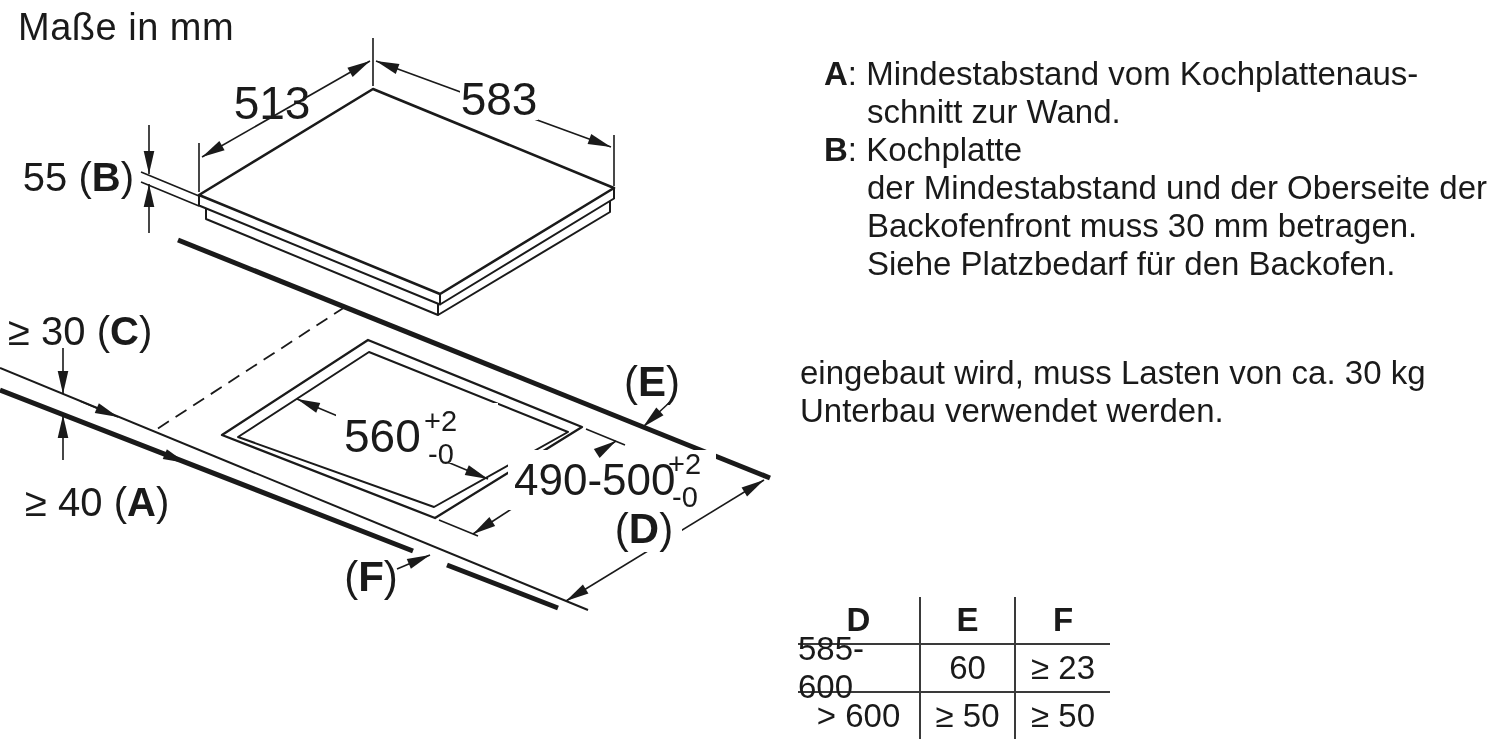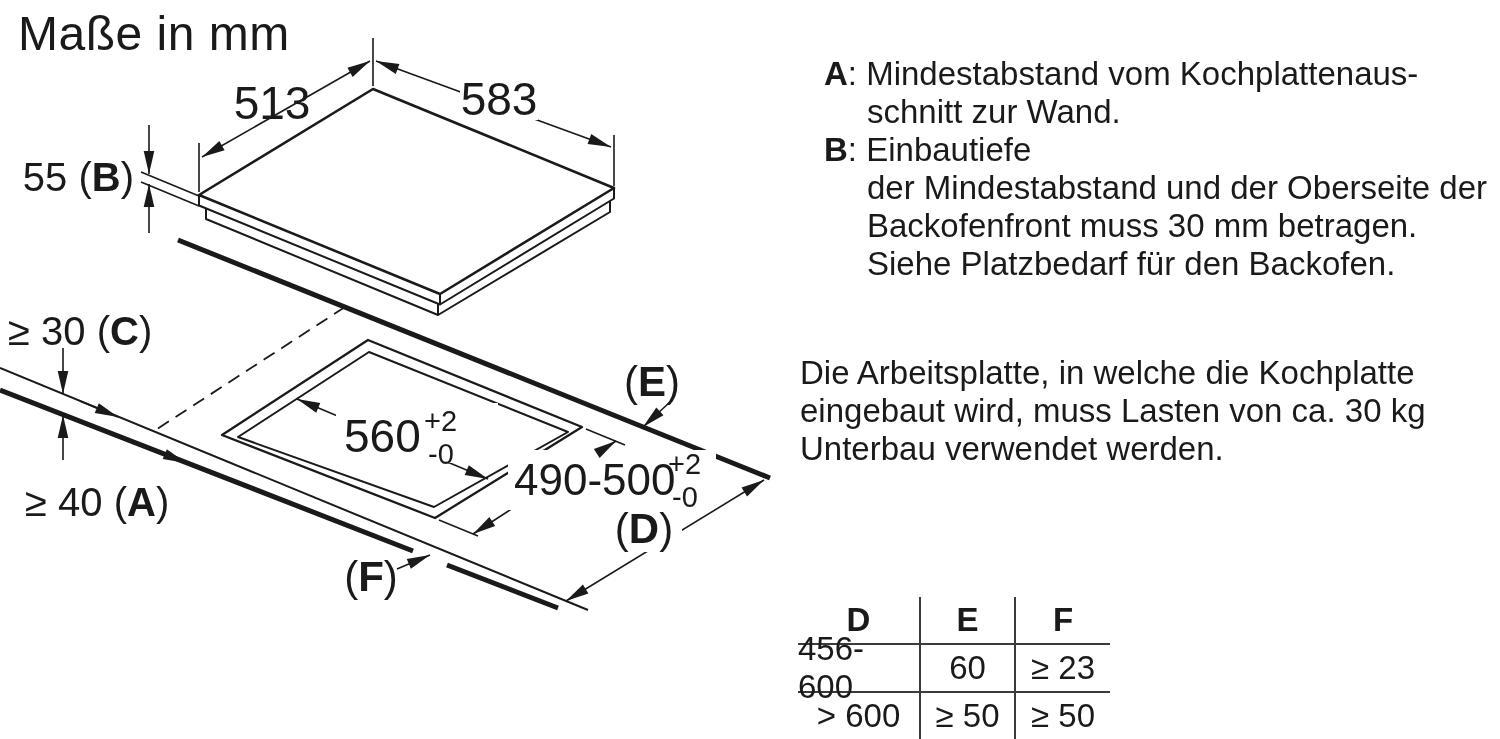--- a/index.html
+++ b/index.html
@@ -1,20 +1,20 @@
 <!DOCTYPE html>
 <html><head>
 <meta charset="utf-8">
 <style>
   html,body{margin:0;padding:0;background:#ffffff;}
   .page{
     position:relative;width:1500px;height:739px;background:#ffffff;overflow:hidden;
     font-family:"Liberation Sans", sans-serif;color:#1a1a1a;
   }
-  .title{position:absolute;left:18px;top:6px;font-size:48px;letter-spacing:0.5px;}
+  .title{position:absolute;left:18px;top:6px;font-size:38px;letter-spacing:0.5px;}
   svg{position:absolute;left:0;top:0;}
   svg text{font-family:"Liberation Sans", sans-serif;fill:#1a1a1a;}
   .dimnum{font-size:46px;}
   .dimnum44{font-size:44px;}
   .dimlab{font-size:40px;}
   .ptrlab{font-size:42px;}
   .bold{font-weight:bold;}
   .tol{font-size:29px;}
   
   .legend{position:absolute;left:800px;top:55px;width:700px;font-size:33px;line-height:38px;margin-left:24px;}
@@ -119,41 +119,40 @@
 
     <text class="ptrlab" x="371" y="591" text-anchor="middle"><tspan>(</tspan><tspan class="bold">F</tspan><tspan>)</tspan></text>
   </svg>
 
   <div class="legend">
     <div class="item">
       <div class="l1"><span class="letter">A</span><span class="sep">: </span><span>Mindestabstand vom Kochplattenaus-</span></div>
       <div class="cont">schnitt zur Wand.</div>
     </div>
     <div class="item">
-      <div class="l1"><span class="letter">B</span><span class="sep">: </span><span>Einbautiefe</span></div>
+      <div class="l1"><span class="letter">B</span><span class="sep">: </span><span>Kochplatte</span></div>
     </div>
     <div class="item">
       <div class="cont">der Mindestabstand und der Oberseite der</div>
       <div class="cont">Backofenfront muss 30 mm betragen.</div>
       <div class="cont">Siehe Platzbedarf für den Backofen.</div>
     </div>
   </div>
 
   <div class="para">
-    <div>Die Arbeitsplatte, in welche die Kochplatte</div>
     <div>eingebaut wird, muss Lasten von ca. 30 kg</div>
     <div>Unterbau verwendet werden.</div>
   </div>
 
   <div class="dtable">
     <div class="cell hdr bb">D</div>
     <div class="cell hdr bb bl">E</div>
     <div class="cell hdr bb bl">F</div>
 
-    <div class="cell bb">456-600</div>
+    <div class="cell bb">585-600</div>
     <div class="cell bb bl">60</div>
     <div class="cell bb bl">≥ 23</div>
 
     <div class="cell">&gt; 600</div>
     <div class="cell bl">≥ 50</div>
     <div class="cell bl">≥ 50</div>
   </div>
 
 </div>
 

